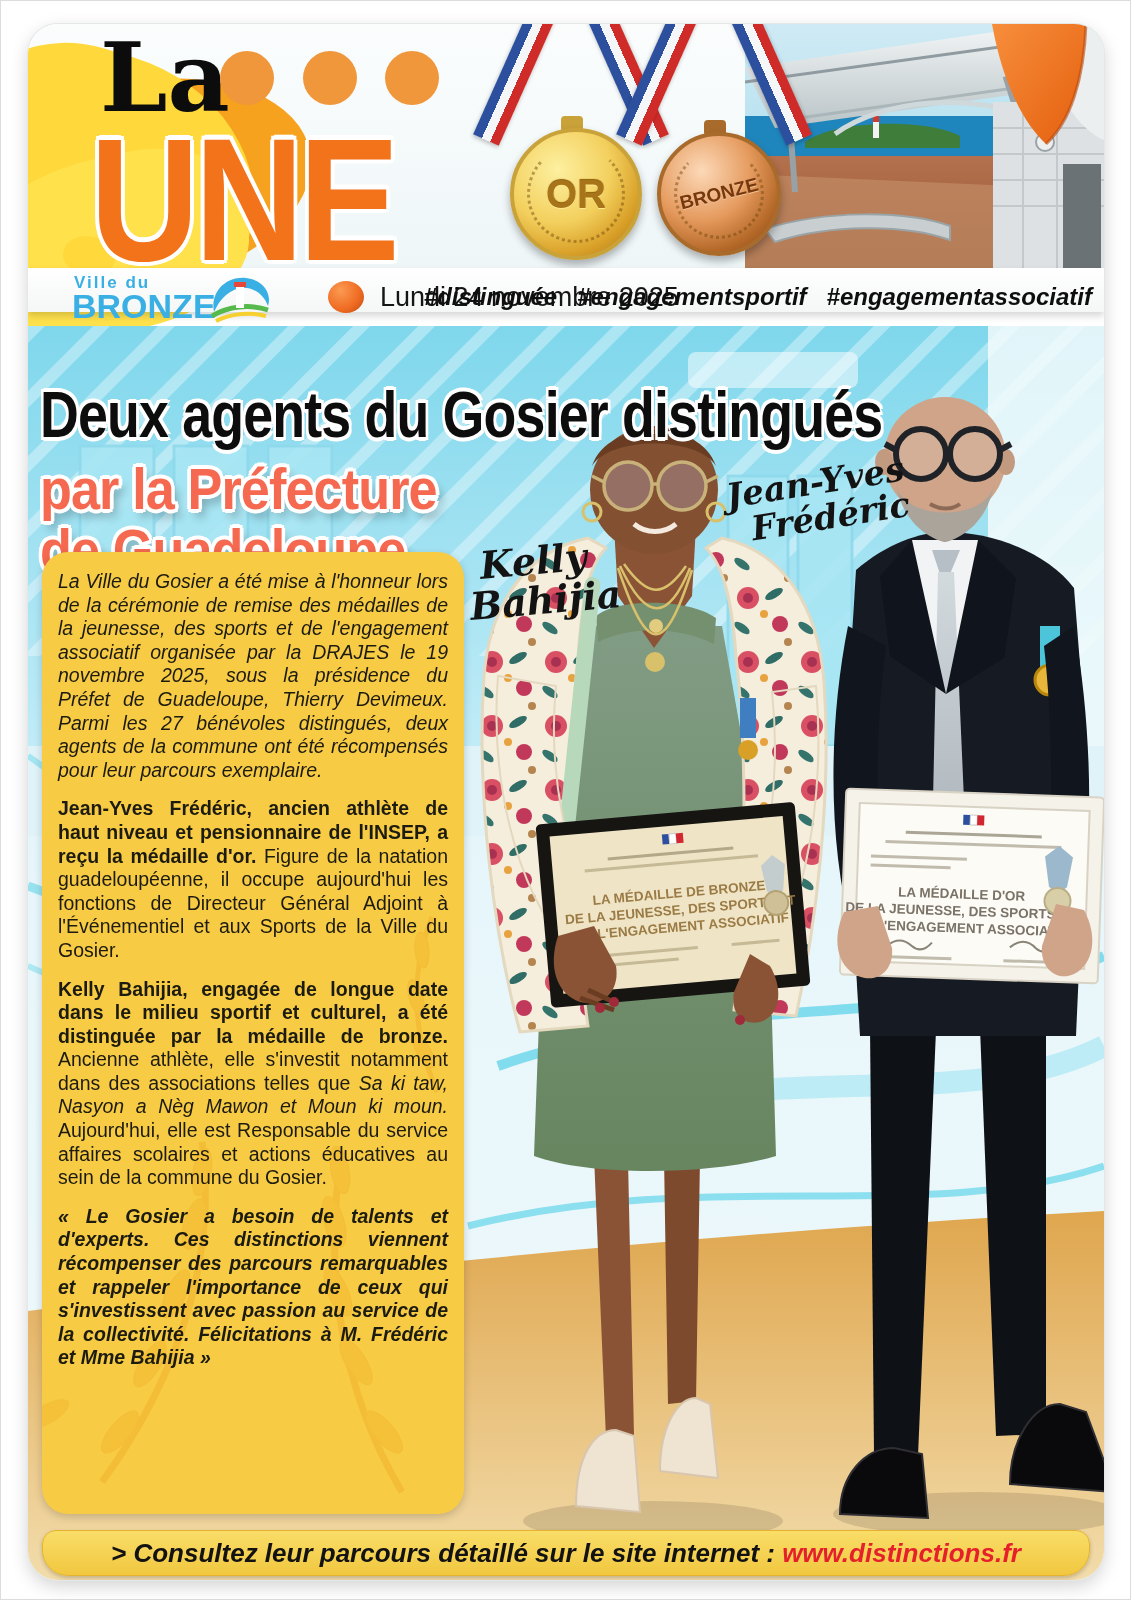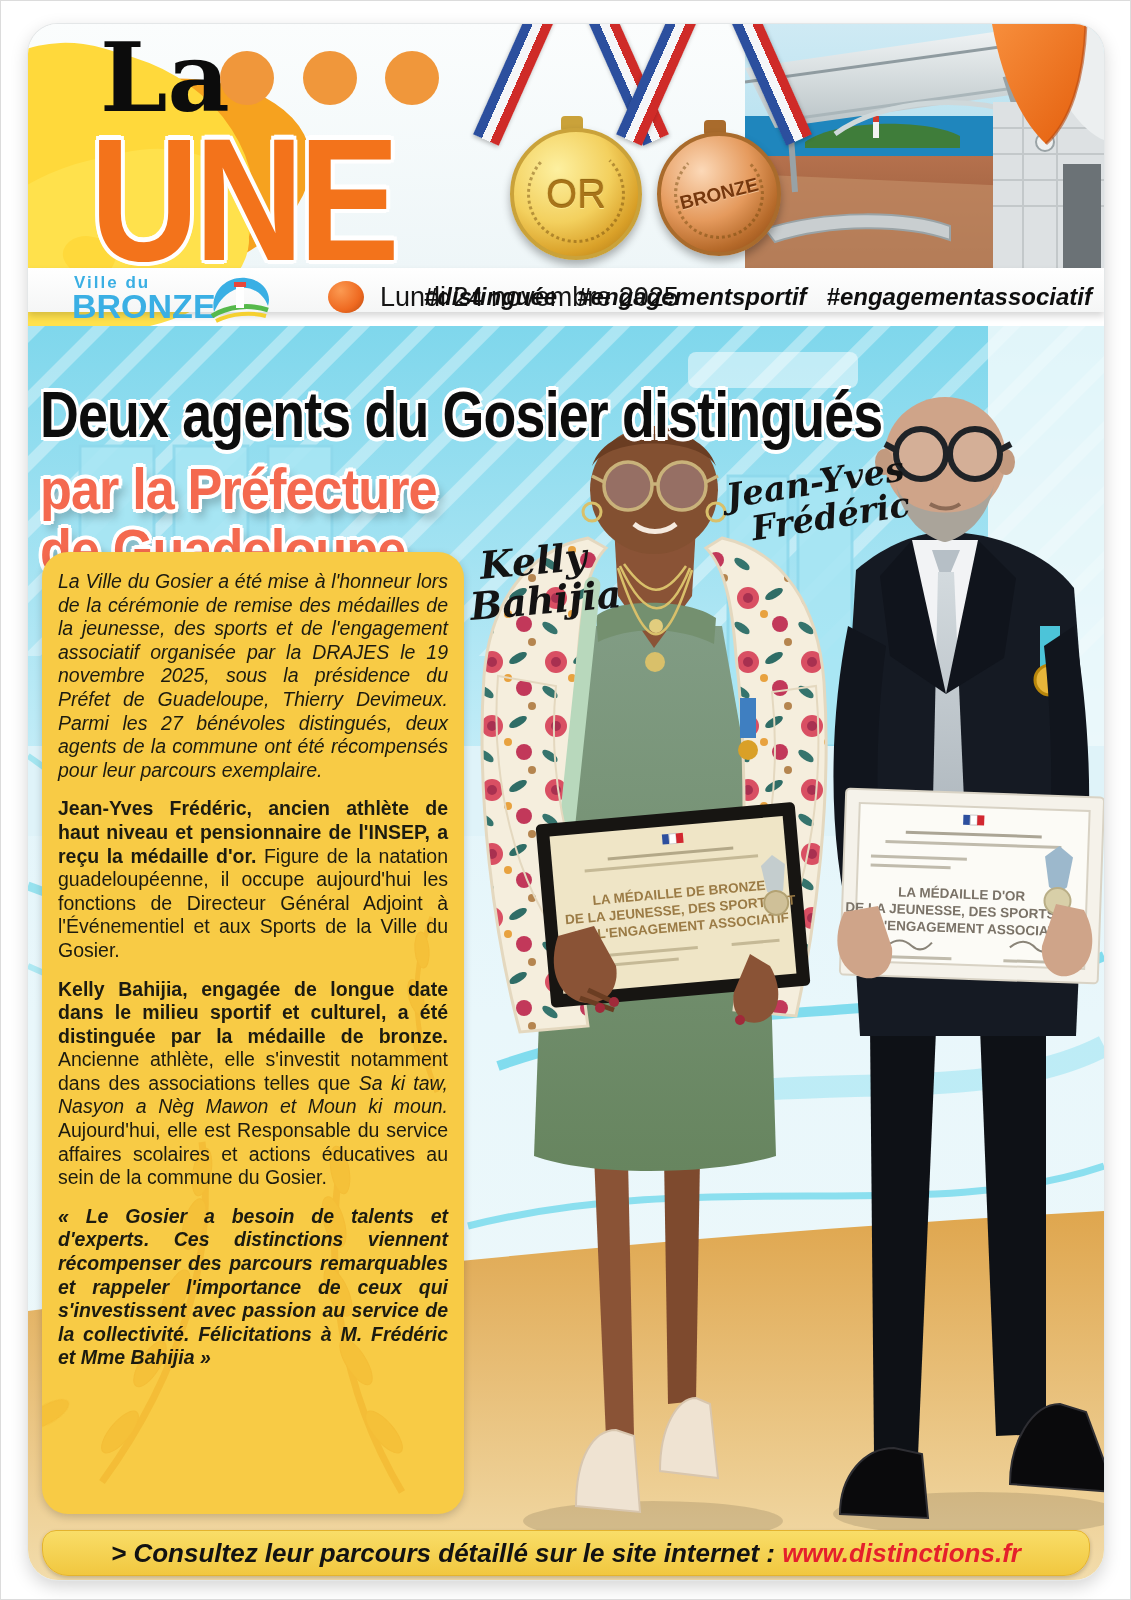--- a/index.html
+++ b/index.html
@@ -32,21 +32,21 @@
          background:linear-gradient(90deg,#2c4f9e 0 34%,#f5f6f8 34% 66%,#cf2b28 66% 100%);
          box-shadow:0 2px 4px rgba(0,0,0,.25);}
   .medal{position:absolute;border-radius:50%;display:flex;align-items:center;justify-content:center;
          box-shadow:0 5px 9px rgba(0,0,0,.3);}
   .medal::before{content:"";position:absolute;inset:13px;border-radius:50%;
                  border:3px dotted rgba(110,70,10,.45);border-top-color:transparent;}
   .medal-hang{position:absolute;width:22px;height:16px;border-radius:4px;}
   .medal.gold{left:482px;top:104px;width:124px;height:124px;
       background:radial-gradient(circle at 35% 30%,#fdf0a0,#f3d05e 45%,#d9a028 72%,#a06c12 100%);
       border:4px solid #caa23a;}
-  .medal.gold span{color:#a8741a;font-size:40px;font-weight:normal;
+  .medal.gold span{color:#a8741a;font-size:40px;font-weight:bold;
       text-shadow:0 1px 0 #fce98c,0 -1px 1px #8a5c08;}
   .medal.bronze{left:629px;top:108px;width:116px;height:116px;
       background:radial-gradient(circle at 35% 30%,#fcd9b8,#e59a5d 45%,#b66a2a 72%,#7e3f10 100%);
       border:4px solid #a96b2c;}
   .medal.bronze span{color:#76380e;font-size:19px;font-weight:bold;transform:rotate(-14deg);
       text-shadow:0 1px 0 #f3c193;}
   .venue{position:absolute;left:717px;top:0;width:359px;height:244px;border-radius:0 28px 0 0;overflow:hidden;}
   .curl{position:absolute;left:906px;top:0;width:170px;height:150px;}
 
   

